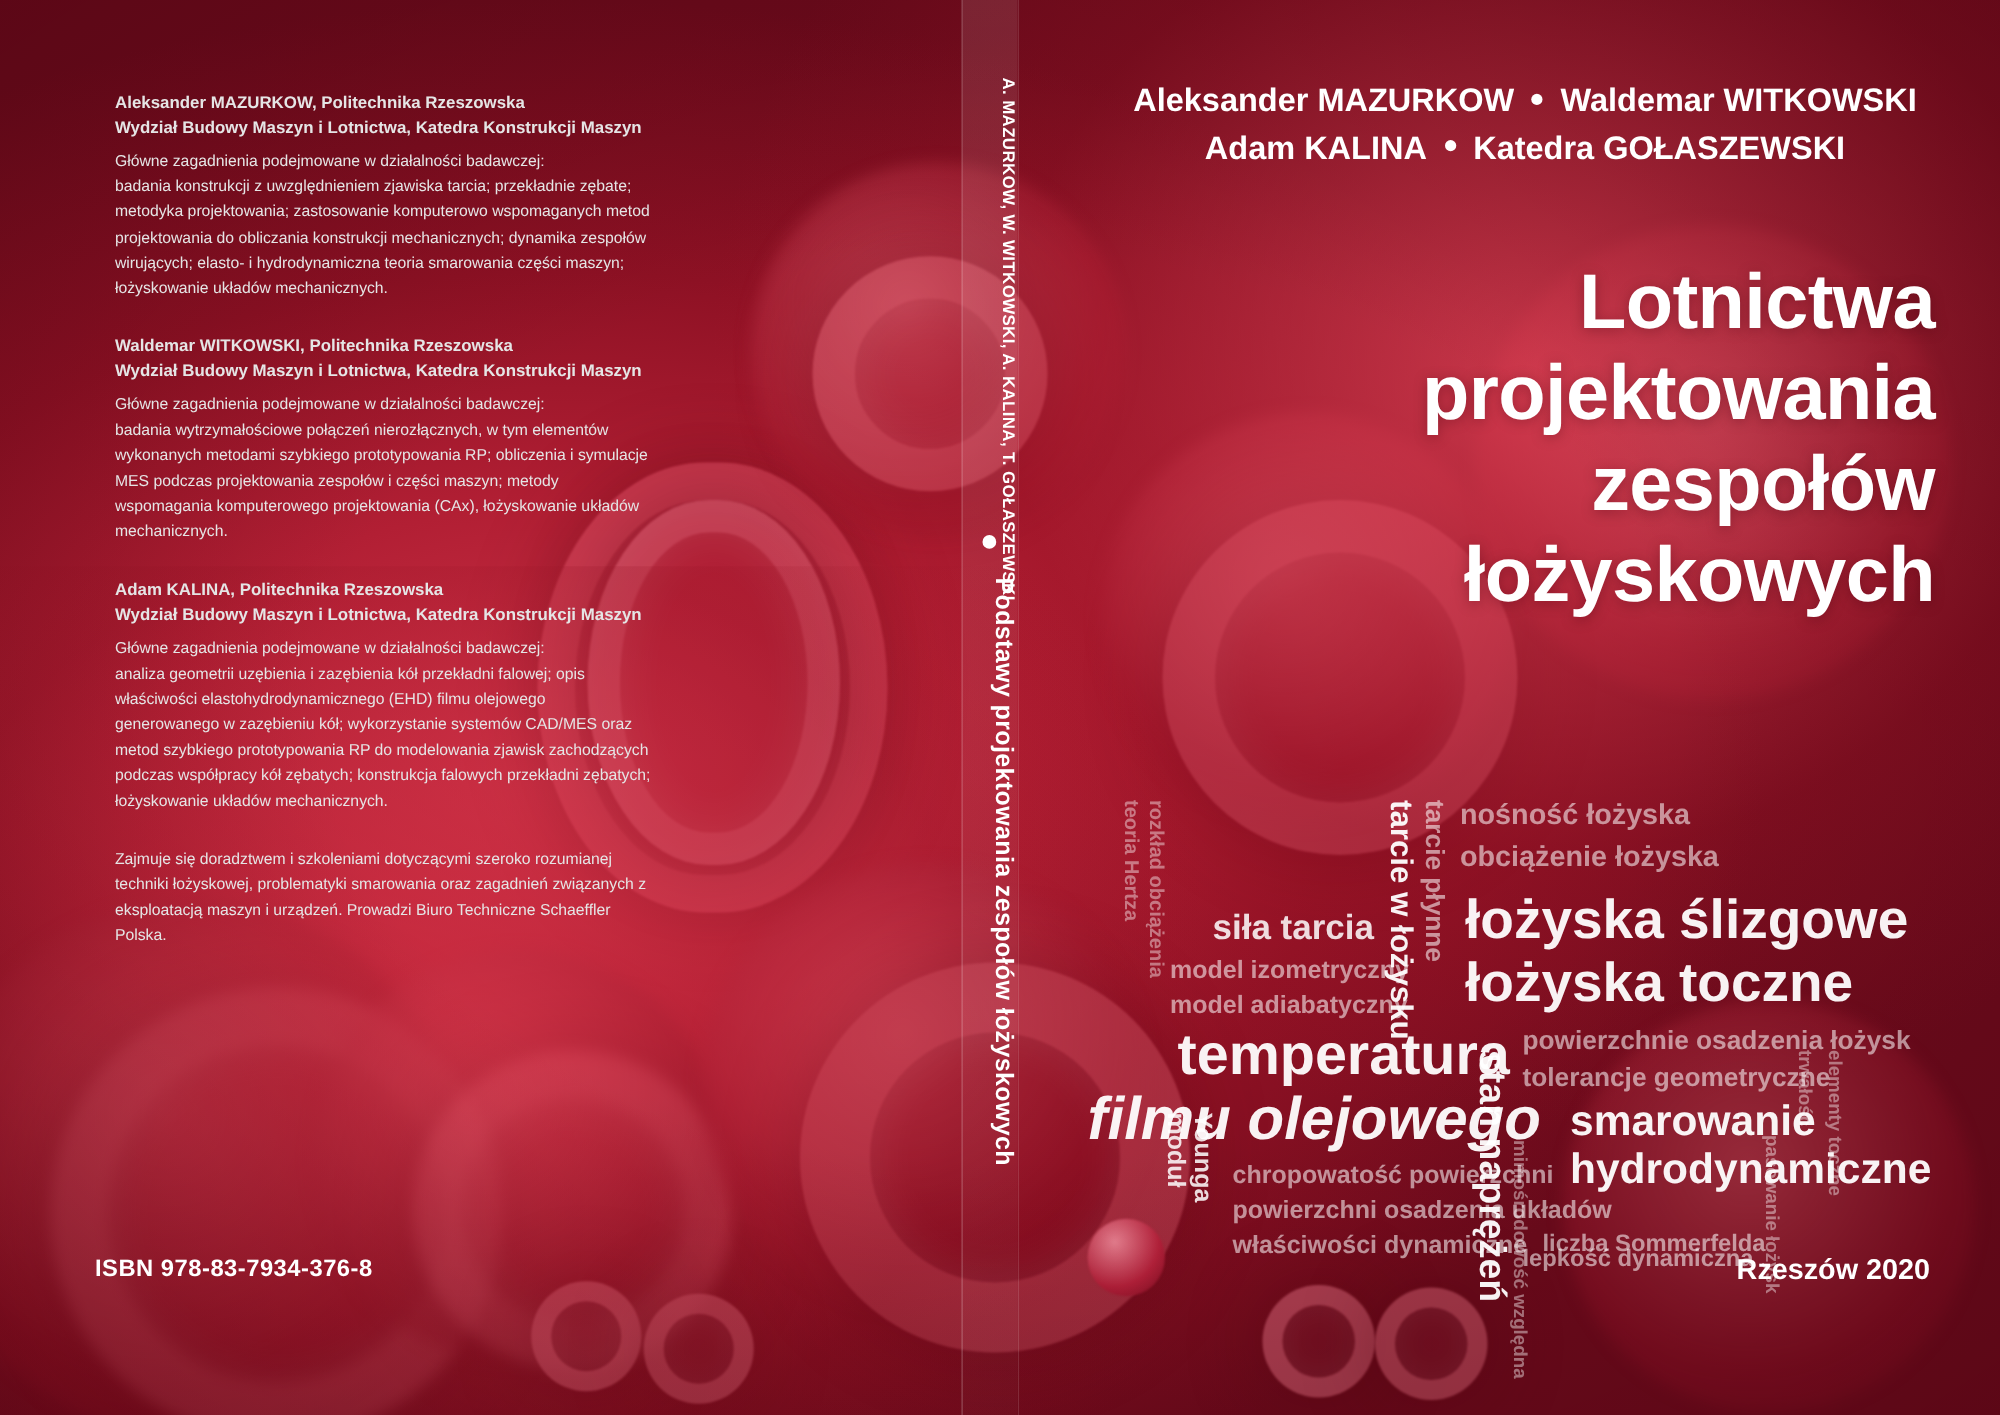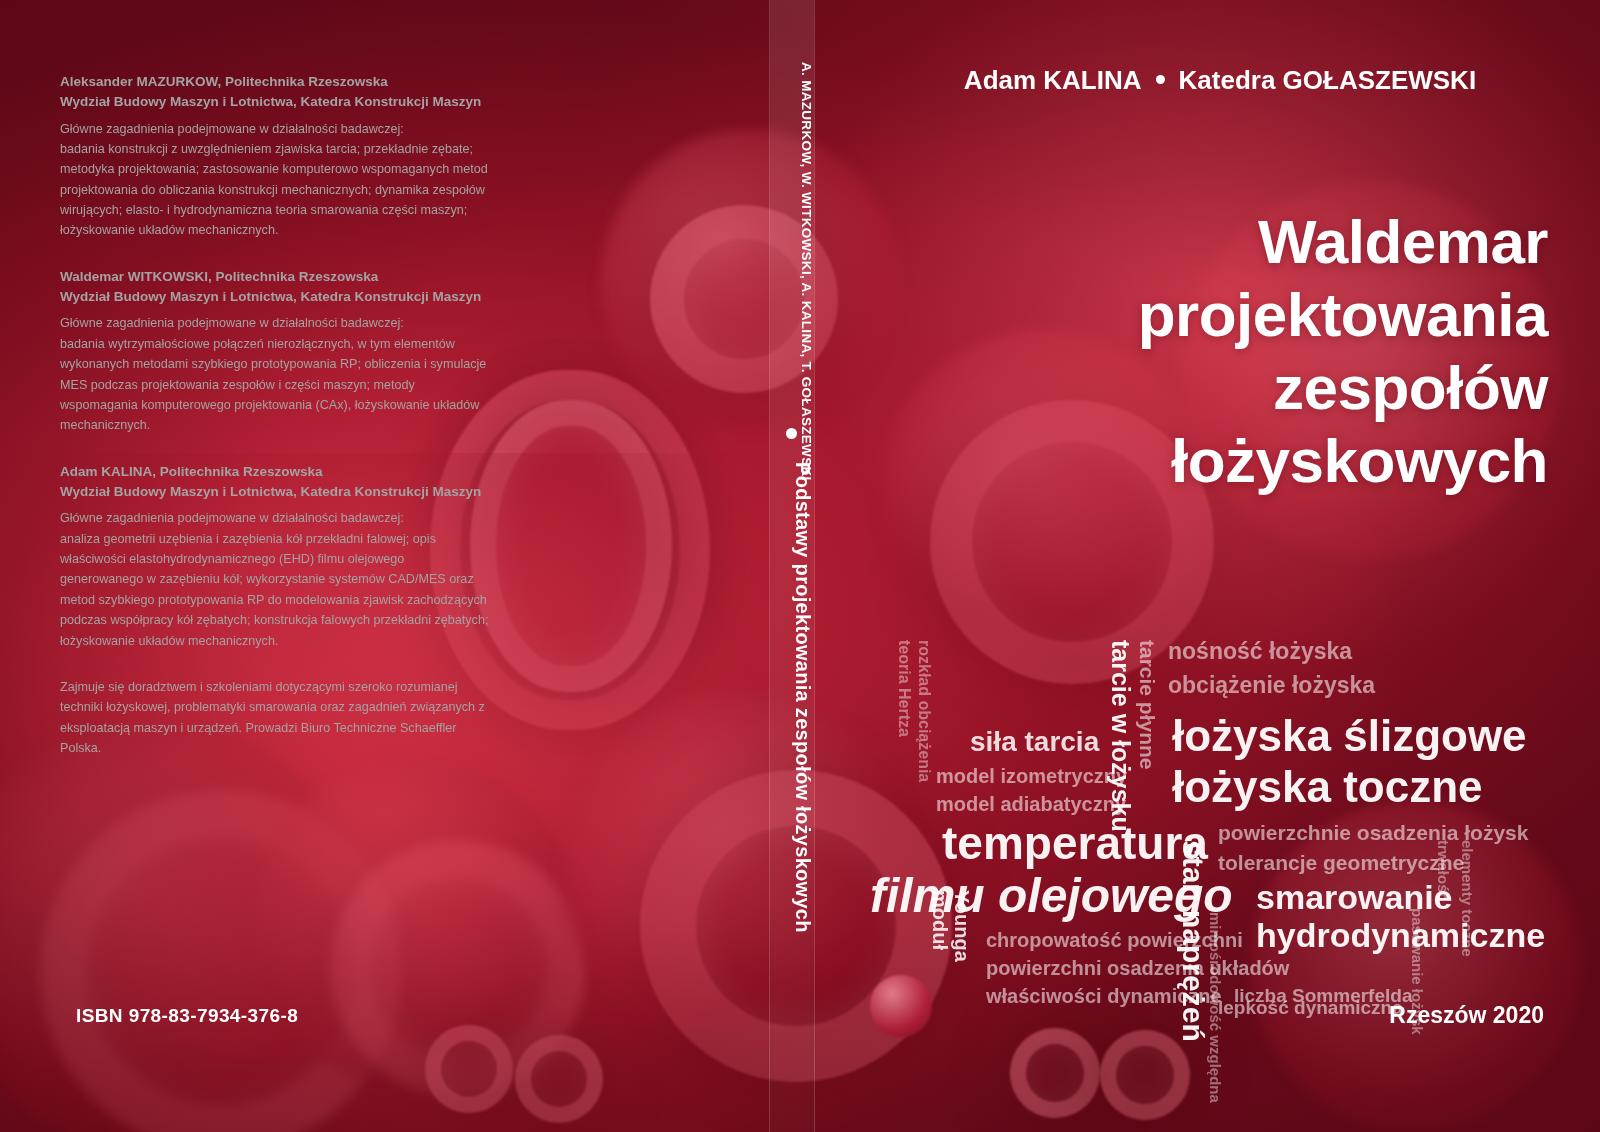--- a/index.html
+++ b/index.html
@@ -102,24 +102,24 @@
   .spine-title {
     top: 462px;
     font-size: 20px;
     font-weight: bold;
     height: 470px;
   }
 
   
   .back {
     position: absolute;
-    left: 60px;
+    left: 92px;
     top: 72px;
     width: 430px;
-    color: #a3a3a3;
+    color: #e5e5e5;
   }
   .author-block { margin-bottom: 26px; }
   .author-head {
     font-size: 13.5px;
     font-weight: bold;
     line-height: 1.5;
     margin-bottom: 6px;
   }
   .author-body {
     font-size: 12.6px;
@@ -271,26 +271,29 @@
 
   <div class="isbn">ISBN 978-83-7934-376-8</div>
 
   <div class="spine"></div>
   <div class="spine-text spine-authors">A. MAZURKOW, W. WITKOWSKI, A. KALINA, T. GOŁASZEWSKI</div>
   <div class="spine-dot"></div>
   <div class="spine-text spine-title">Podstawy projektowania zespołów łożyskowych</div>
 
   <div class="front-authors">
     <div class="line">
+      <span>Aleksander MAZURKOW</span><span class="sep"></span><span>Waldemar WITKOWSKI</span>
+    </div>
+    <div class="line">
       <span>Adam KALINA</span><span class="sep"></span><span>Katedra GOŁASZEWSKI</span>
     </div>
   </div>
 
   <div class="front-title">
-    <div>Waldemar</div>
+    <div>Lotnictwa</div>
     <div>projektowania</div>
     <div>zespołów</div>
     <div>łożyskowych</div>
   </div>
 
   <div class="cloud">
     <div class="kw dim" style="left:278px; top:0px;   font-size:23px;">nośność łożyska</div>
     <div class="kw dim" style="left:278px; top:34px;  font-size:23px;">obciążenie łożyska</div>
     <div class="kw bright" style="left:282px; top:74px;  font-size:44px;">łożyska ślizgowe</div>
     <div class="kw bright" style="left:282px; top:125px; font-size:44px;">łożyska toczne</div>

